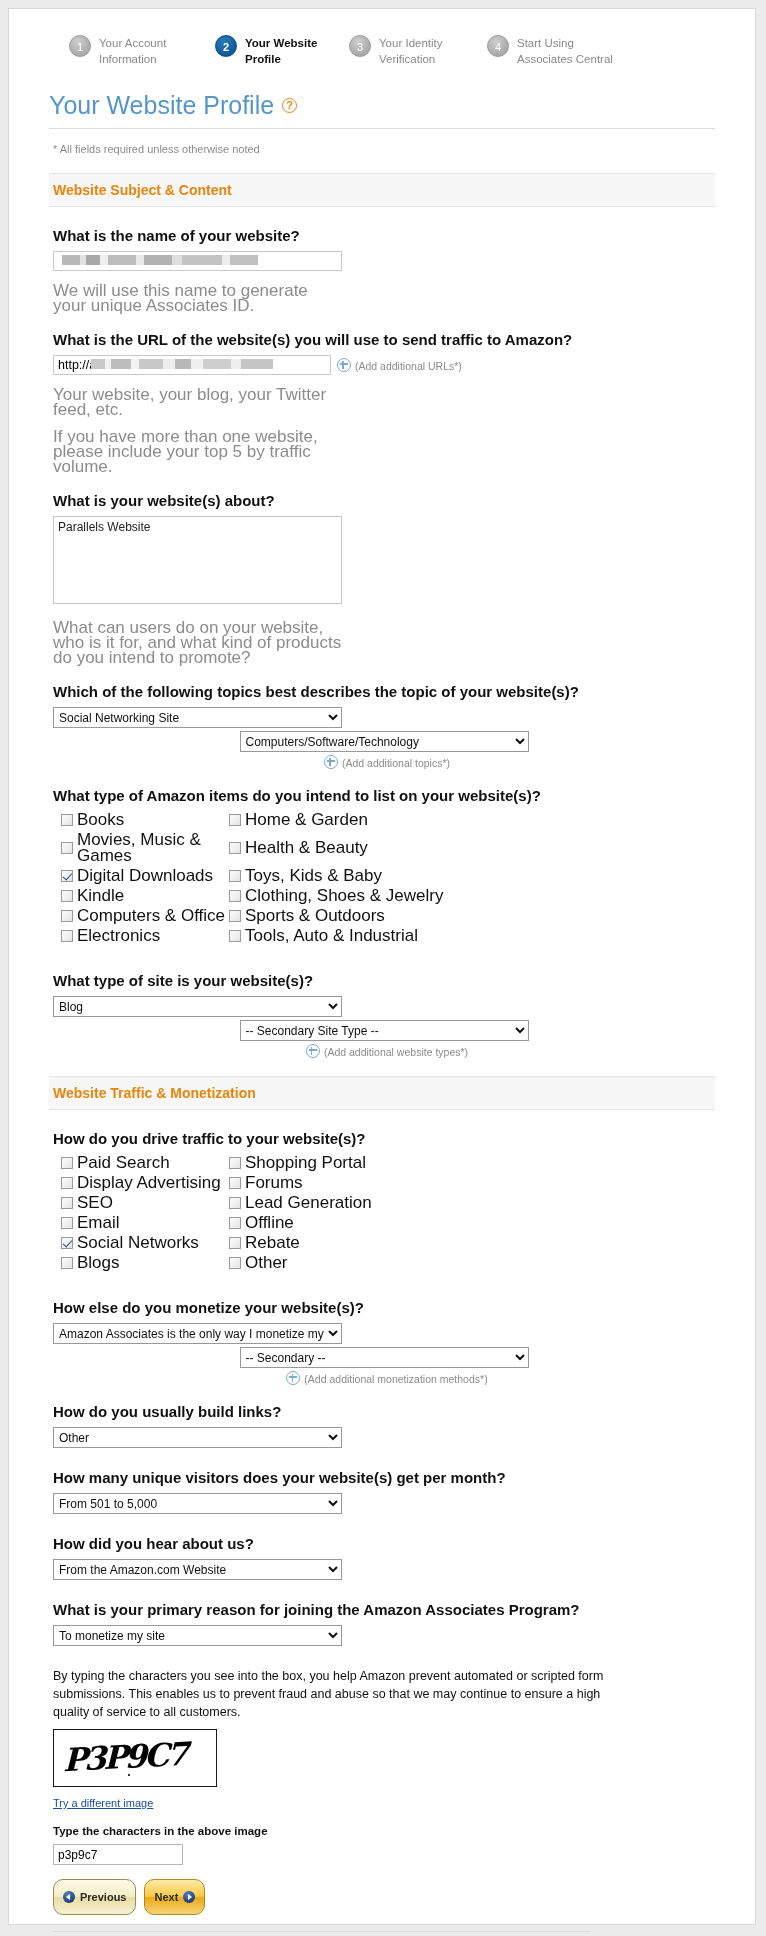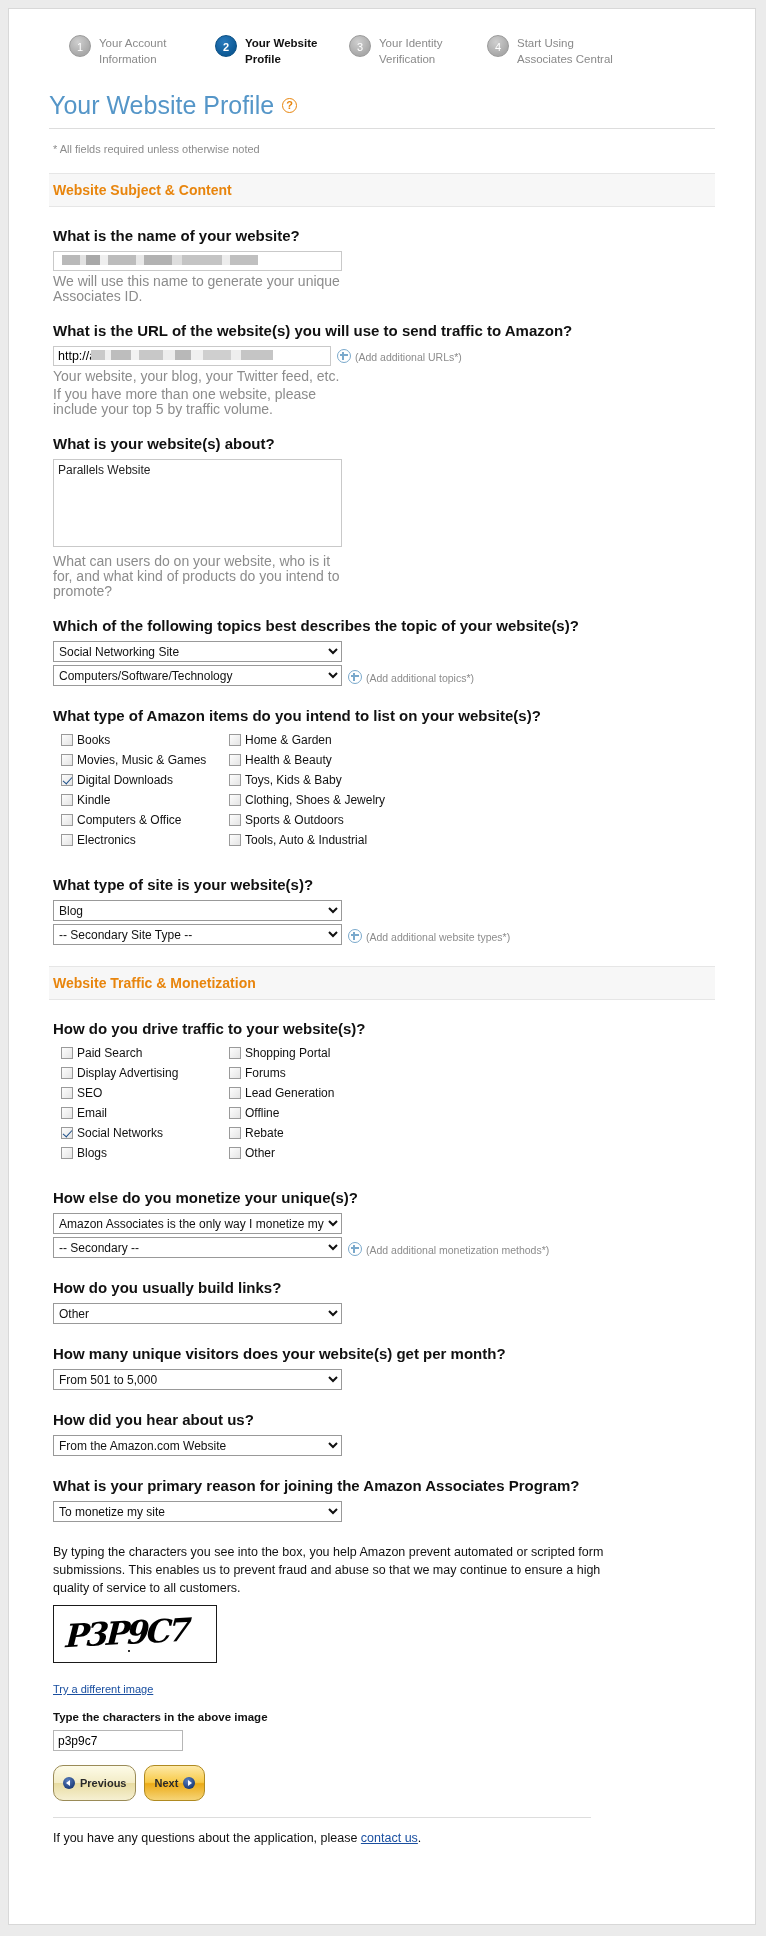--- a/index.html
+++ b/index.html
@@ -131,24 +131,24 @@
   }
 
   .field { margin: 0 0 18px 4px; }
   .q-label {
     font-size: 15px;
     font-weight: bold;
     color: #111111;
     margin-bottom: 7px;
   }
   .hint {
-    font-size: 14px;
+    font-size: 17px;
     color: #8c8c8c;
     line-height: 15px;
-    margin-top: 3px;
+    margin-top: 12px;
     max-width: 290px;
   }
 
   input.text-input {
     width: 289px;
     height: 20px;
     border: 1px solid #c9c9c9;
     box-sizing: border-box;
     font-size: 12px;
     padding: 2px 4px;
@@ -208,21 +208,21 @@
     border: 1px solid #999999;
     box-sizing: border-box;
     font-size: 12px;
     font-family: "Liberation Sans", sans-serif;
     background: #ffffff;
     color: #111;
     padding-left: 1px;
     margin-bottom: 3px;
   }
 
-  .sel-row { display: flex; align-items: center; }
+  .sel-row { display: flex; align-items: center; flex-direction: column; }
   .add-more {
     display: flex;
     align-items: flex-end;
     margin-left: 6px;
     white-space: nowrap;
   }
   .plus-icon {
     display: inline-block;
     width: 12px;
     height: 12px;
@@ -248,21 +248,21 @@
   
   .cb-grid {
     display: grid;
     grid-template-columns: 168px auto;
     row-gap: 4px;
     margin: 8px 0 0 8px;
   }
   .cb-item {
     display: flex;
     align-items: center;
-    font-size: 12px;
+    font-size: 17px;
     color: #111;
     line-height: 16px;
   }
   .cb-box {
     width: 12px;
     height: 12px;
     border: 1px solid #9a9a9a;
     background: linear-gradient(135deg, #fdfdfd, #e4e4e4);
     margin-right: 4px;
     flex: 0 0 auto;
@@ -314,21 +314,21 @@
   .captcha-dot {
     position: absolute;
     left: 74px;
     top: 44px;
     width: 2px;
     height: 2px;
     background: #333;
   }
   .try-link {
     display: inline-block;
-    margin: 20px 0 0 4px;
+    margin: 10px 0 0 4px;
     font-size: 11px;
     color: #1a4fa0;
     text-decoration: underline;
     cursor: pointer;
   }
   .type-chars {
     font-size: 11.5px;
     font-weight: bold;
     color: #111;
     margin: 14px 0 7px 4px;
@@ -630,21 +630,21 @@
           <div class="cb-item">
               <span class="cb-box"></span>
               <span>Other</span>
             </div>
         </div>
       </div>
 
       <div class="spacer-sm"></div>
 
       <div class="field">
-        <div class="q-label">How else do you monetize your unique(s)?</div>
+        <div class="q-label">How else do you monetize your website(s)?</div>
         <select class="sel">
           <option>Amazon Associates is the only way I monetize my si</option>
         </select>
         <div class="sel-row">
           <select class="sel">
             <option>-- Secondary --</option>
           </select>
           <span class="add-more">
             <span class="plus-icon"></span>
             <span class="add-more-label">(Add additional monetization methods*)</span>

